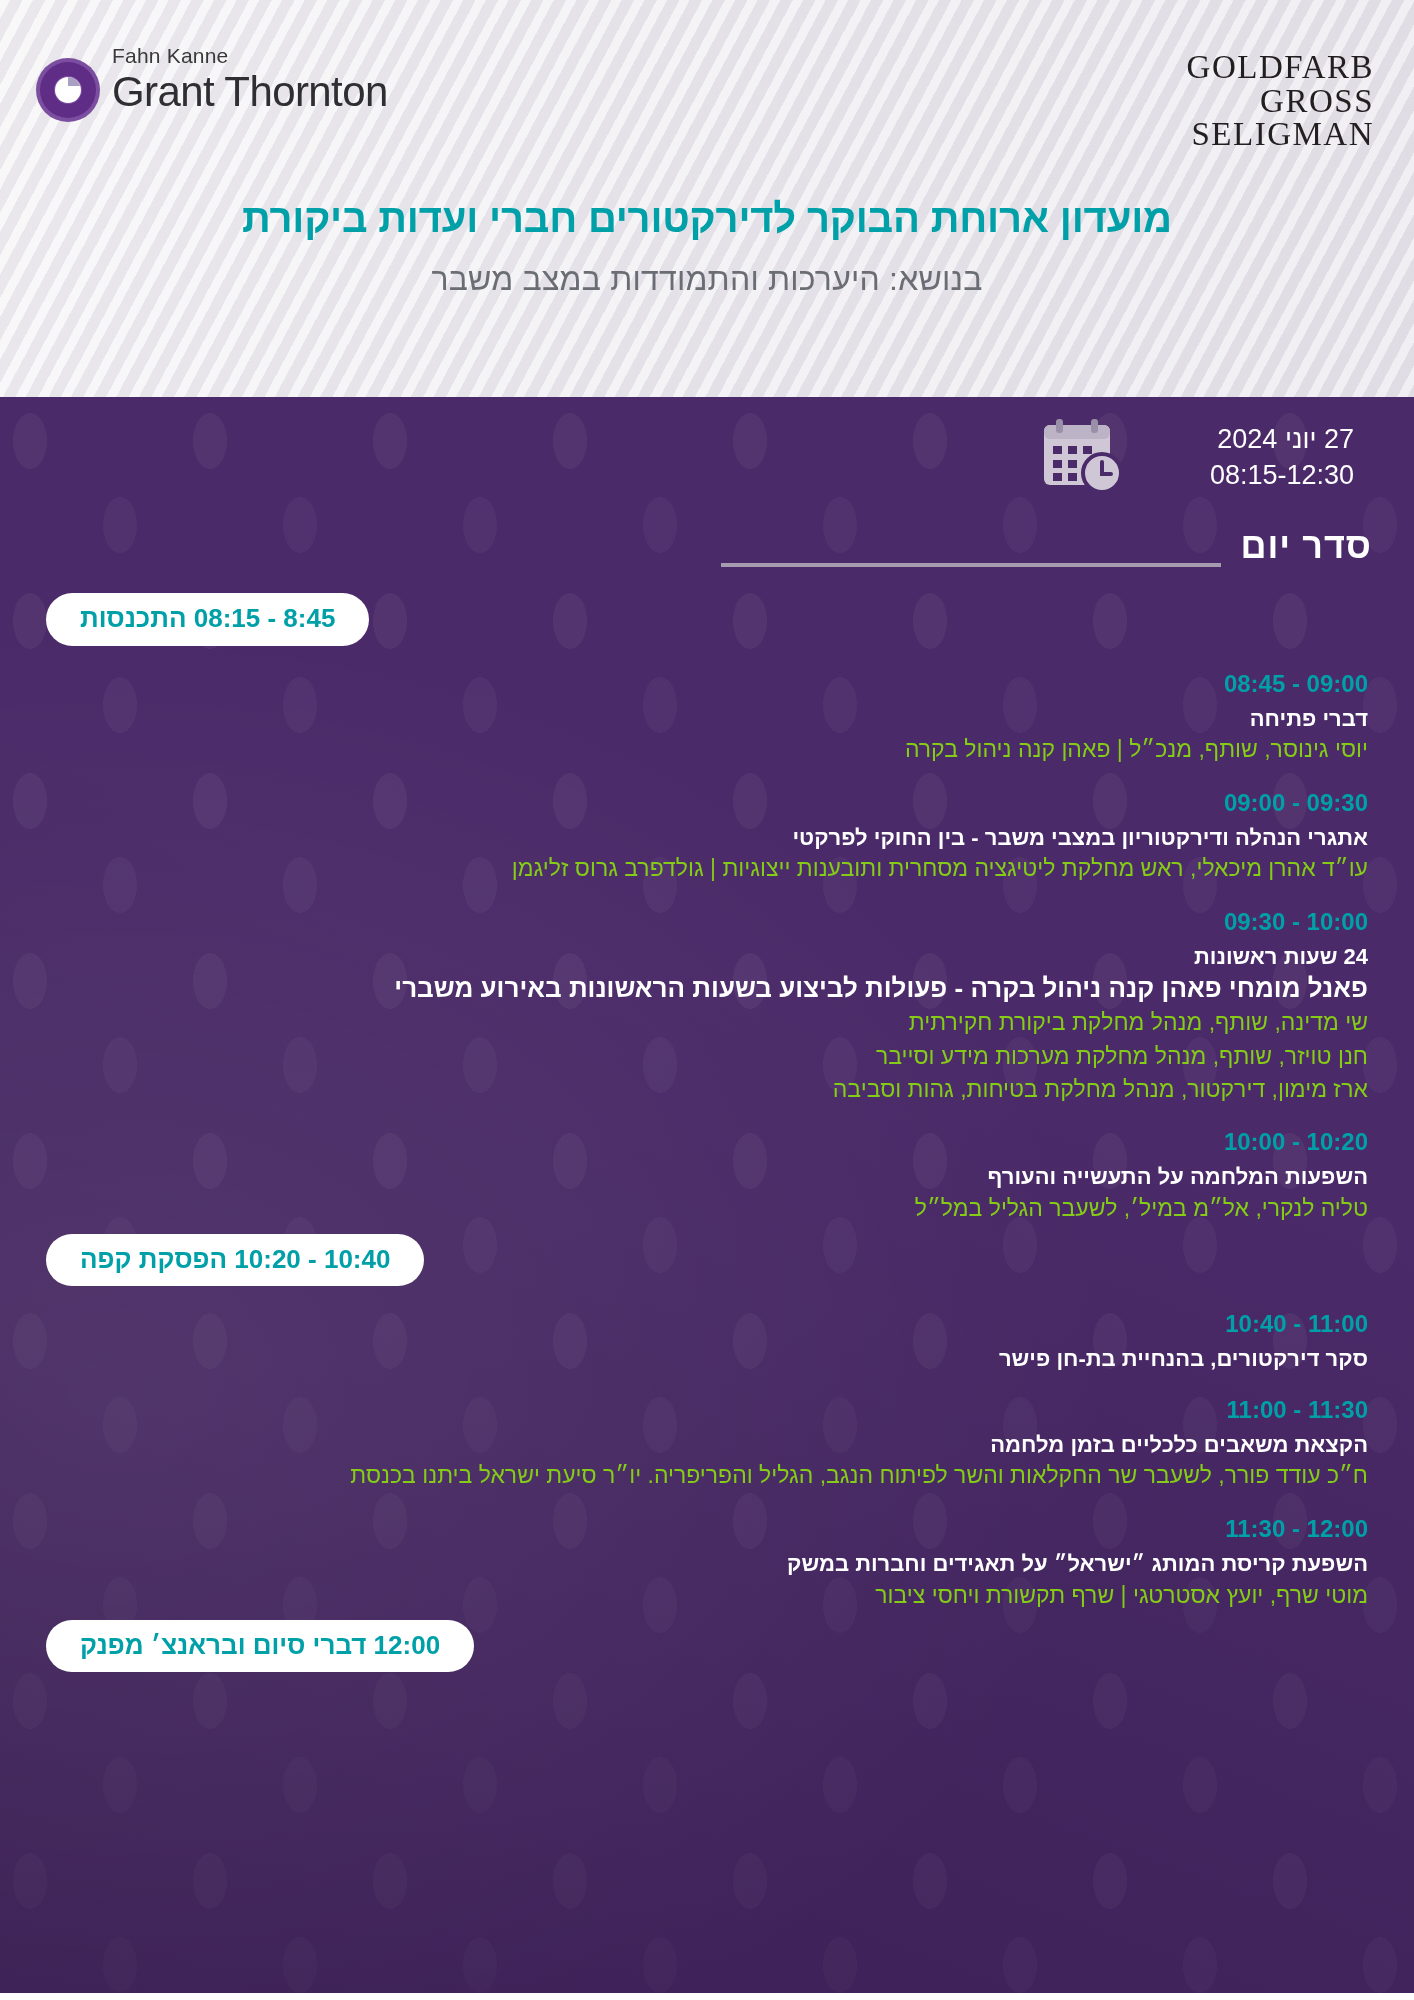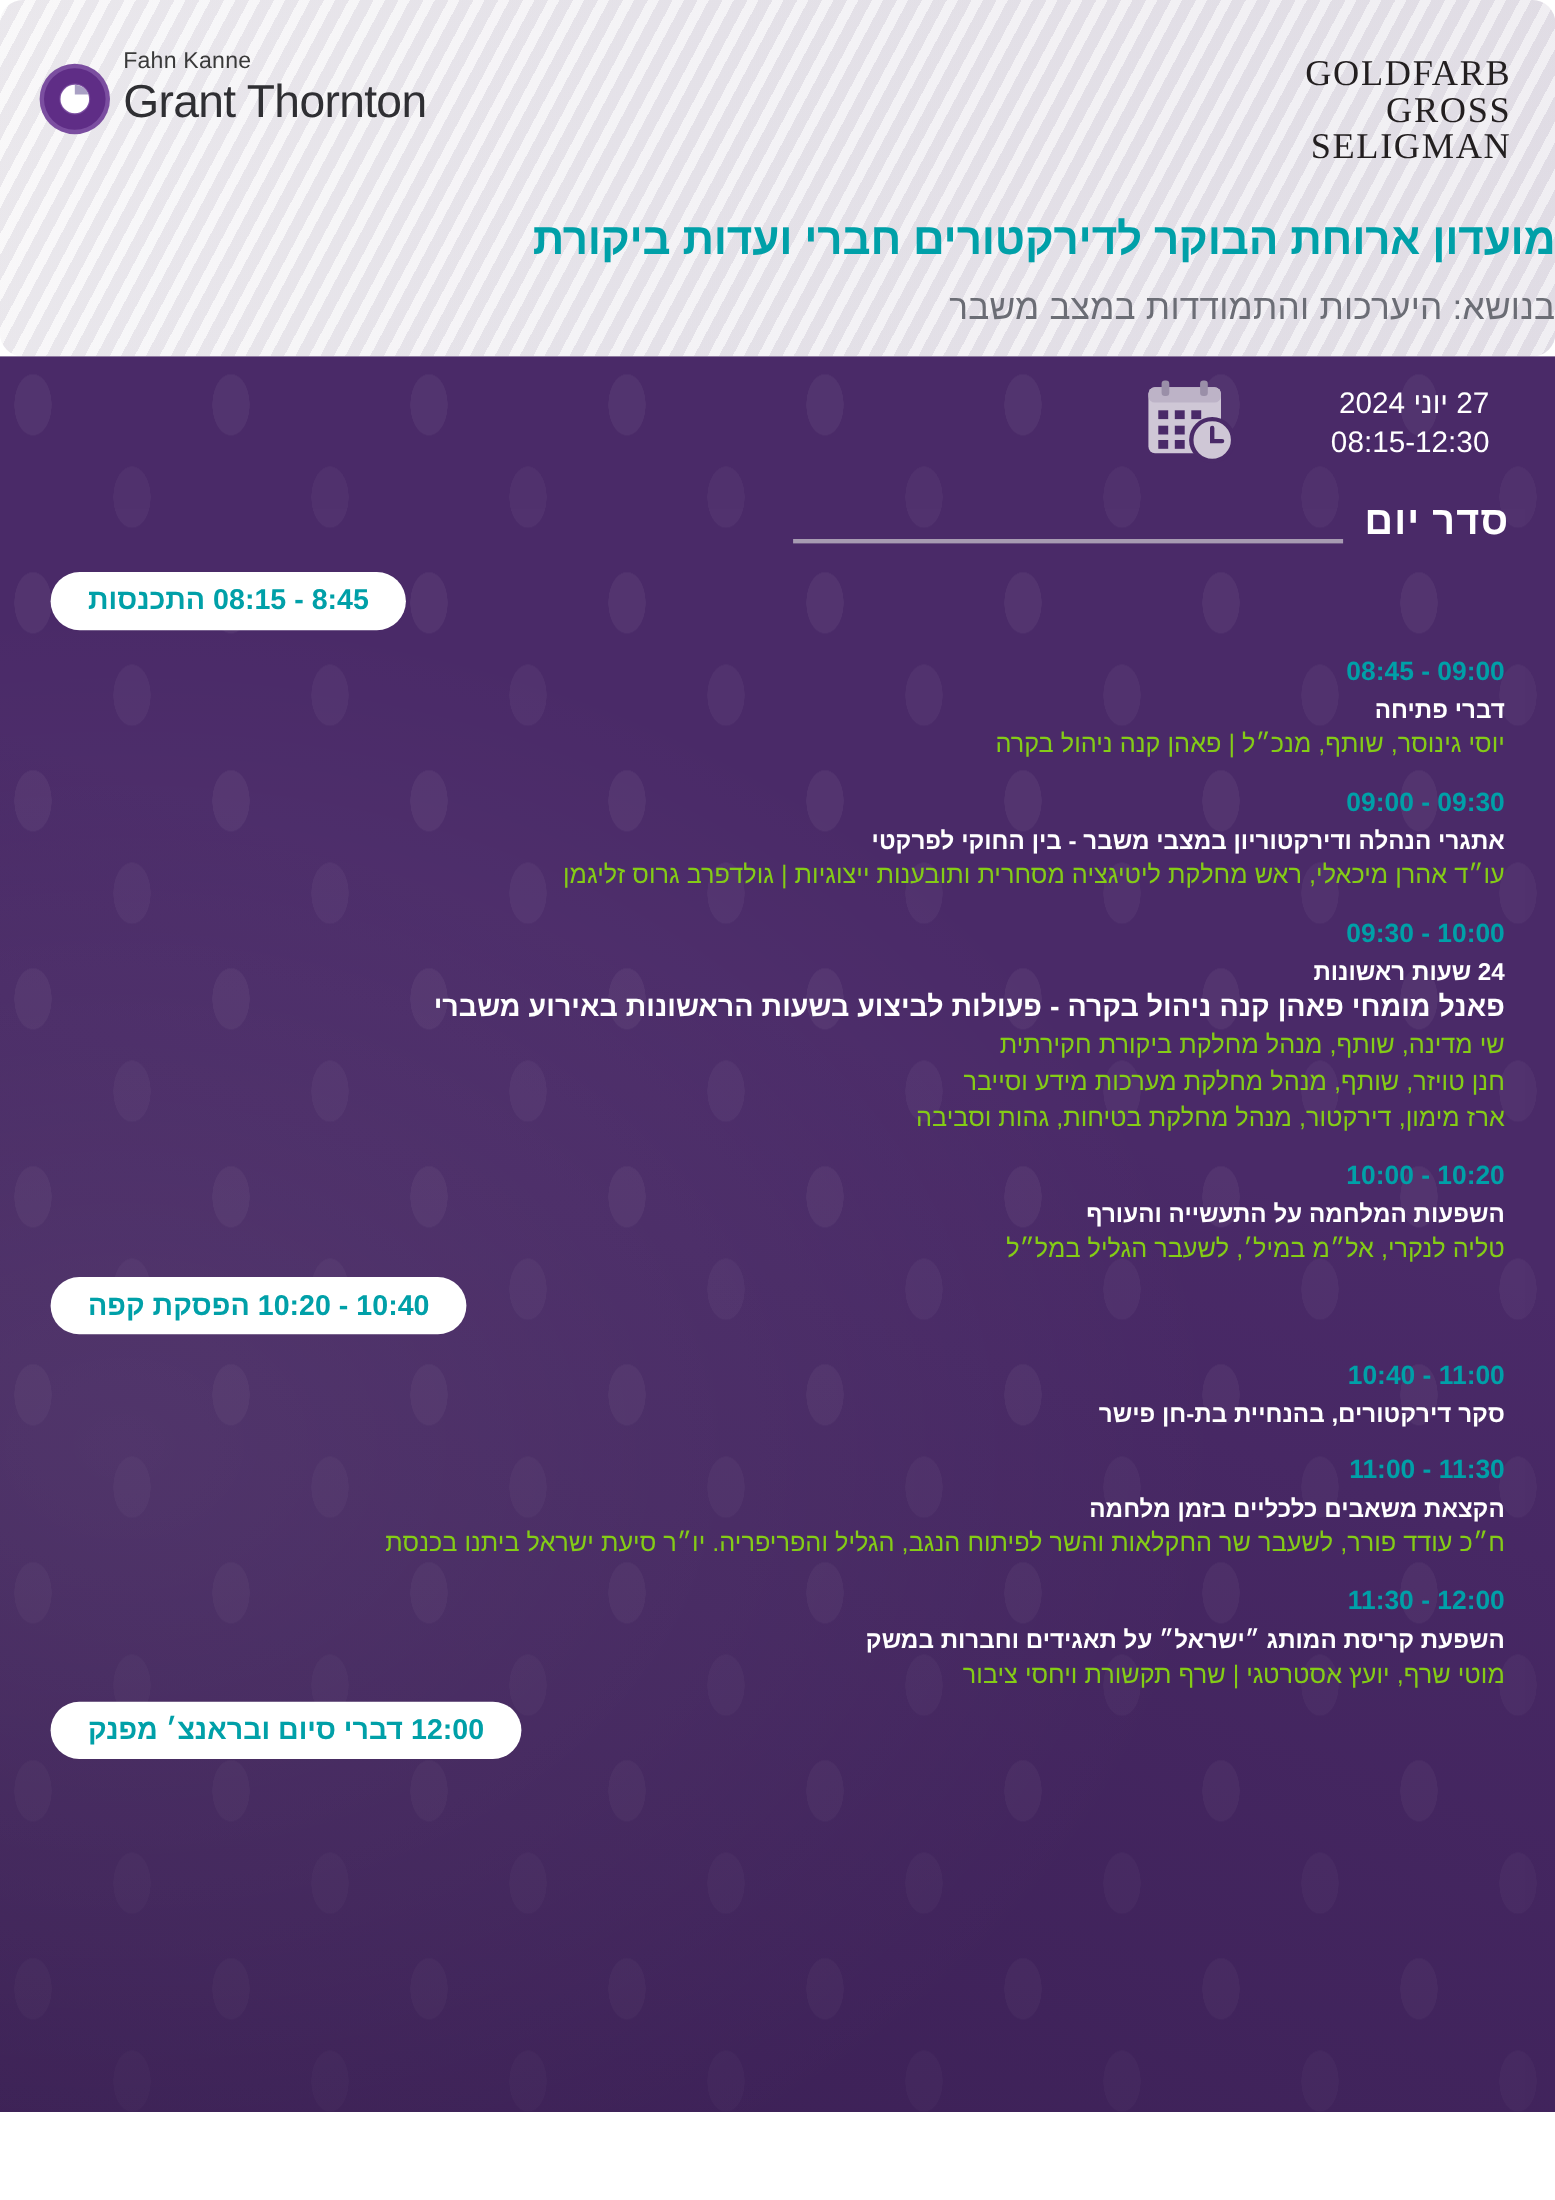--- a/index.html
+++ b/index.html
@@ -15,24 +15,23 @@
     width: 1414px;
     min-height: 2000px;
     margin: 0 auto;
     overflow: hidden;
     background: #ffffff;
   }
 
   
   .header {
     position: relative;
-    height: 324px;
+    height: 397px;
     background: linear-gradient(100deg, #f4f3f5 0%, #eceaef 45%, #e6e3ea 100%);
     overflow: hidden;
-    border-radius: 21px;
   }
   .header-texture {
     position: absolute;
     inset: 0;
     background-image:
       repeating-linear-gradient(118deg, rgba(255,255,255,0.75) 0px, rgba(255,255,255,0.75) 9px, rgba(210,205,216,0.55) 9px, rgba(210,205,216,0.55) 20px);
     opacity: .55;
     pointer-events: none;
   }
   .header-inner {
@@ -87,21 +86,21 @@
   .logo-ggs span {
     display: block;
     font-size: 33px;
   }
 
   .title-block {
     position: absolute;
     top: 196px;
     left: 0;
     right: 0;
-    text-align: right;
+    text-align: center;
   }
   .main-title {
     font-size: 40px;
     font-weight: bold;
     color: #00a0a8;
     letter-spacing: -0.2px;
     margin: 0 0 20px 0;
   }
   .sub-title {
     font-size: 32px;

